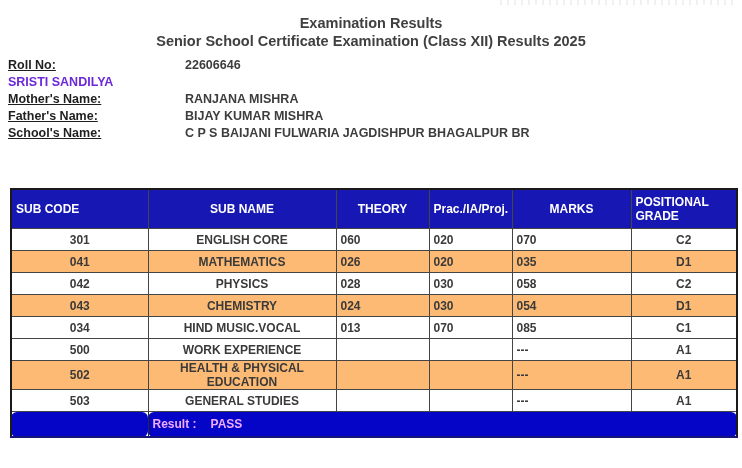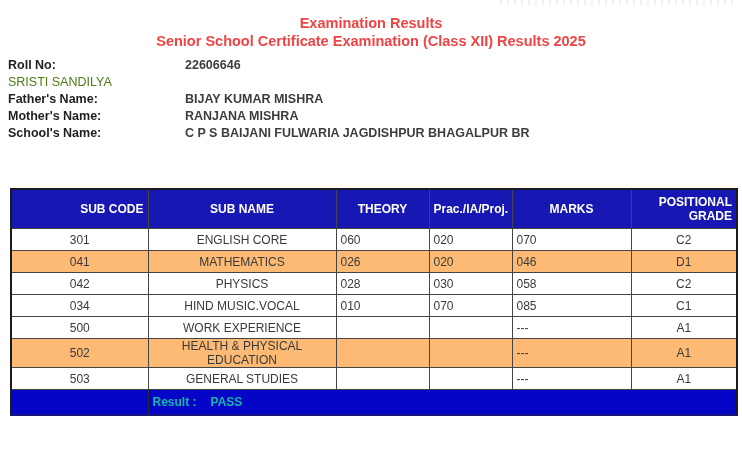--- a/index.html
+++ b/index.html
@@ -15,35 +15,35 @@
   .top-artifact {
     position: absolute; top: 0; right: 4px;
     width: 238px; height: 5px;
     background: repeating-linear-gradient(90deg,
       rgba(160,160,170,0.28) 0 2px, rgba(255,255,255,0) 2px 7px);
     opacity: 0.55;
   }
 
   .page-title, .page-subtitle {
     text-align: center;
-    color: #ef4444;
+    color: #404040;
     font-weight: 700;
     font-size: 14.5px;
     line-height: 18px;
   }
   .page-title { margin-top: 14px; }
 
   .info-section { margin: 6px 0 0 8px; }
   .info-row { display: flex; height: 17px; align-items: center; }
   .info-label {
     width: 177px; flex: 0 0 177px;
-    font-weight: 700; font-size: 12.5px; color: #1f1f1f;
+    font-weight: 700; font-size: 12.5px; color: #1f1f1f; text-decoration: underline;
   }
   .info-value { font-size: 12.5px; color: #3d3d3d; font-weight: bold; }
-  .info-value.bold { font-weight: 400; color: #4d7c0f; }
+  .info-value.bold { font-weight: 700; color: #6d28d9; }
 
   table.results {
     position: absolute; left: 10px; top: 188px;
     width: 726px;
     border-collapse: collapse;
     table-layout: fixed;
     font-size: 12px;
     color: #3a3a3a;
     border: 2px solid #1a1a1a;
   }
@@ -61,34 +61,35 @@
 
   thead th {
     background: #1717b3;
     color: #ffffff;
     font-weight: 700;
     height: 38px;
     font-size: 12px;
     text-align: center;
     white-space: nowrap;
   }
-  thead th.center { text-align: right; white-space: normal; line-height: 14px; }
-
-  tbody td { height: 21px; background: #ffffff; }
+  thead th.center { text-align: left; white-space: normal; line-height: 14px; }
+
+  tbody td { height: 21px; background: #ffffff; font-weight: bold; }
   tbody tr.shaded td { background: #fdba74; }
   tbody td.c0, tbody td.c5 { text-align: center; }
   tbody td.c1 { line-height: 14px; text-align: center; }
 
   tr.result-row td {
     background: #0505c8;
-    color: #14b8a6;
+    color: #f0abfc;
     font-weight: 700;
     height: 24px;
     border-color: #2a2a2a;
     border-bottom: 2px solid #15157a;
+    border-radius: 6px;
   }
   tr.result-row td.spacer { border-right: 1px solid #2a2a2a; }
   .result-value { margin-left: 14px; }
 </style>
 </head>
 <body>
 
 <div class="top-artifact"></div>
 
 <div class="page-title">Examination Results</div>
@@ -96,26 +97,26 @@
 
 <div class="info-section">
   <div class="info-row">
     <span class="info-label">Roll No:</span>
     <span class="info-value">22606646</span>
   </div>
   <div class="info-row">
     <span class="info-value bold">SRISTI SANDILYA</span>
   </div>
   <div class="info-row">
+    <span class="info-label">Mother's Name:</span>
+    <span class="info-value">RANJANA MISHRA</span>
+  </div>
+  <div class="info-row">
     <span class="info-label">Father's Name:</span>
     <span class="info-value">BIJAY KUMAR MISHRA</span>
-  </div>
-  <div class="info-row">
-    <span class="info-label">Mother's Name:</span>
-    <span class="info-value">RANJANA MISHRA</span>
   </div>
   <div class="info-row">
     <span class="info-label">School's Name:</span>
     <span class="info-value">C P S BAIJANI FULWARIA JAGDISHPUR BHAGALPUR BR</span>
   </div>
 </div>
 
 <table class="results">
   <colgroup>
     <col class="c0">
@@ -142,35 +143,43 @@
     <td class="c2">060</td>
     <td class="c3">020</td>
     <td class="c4">070</td>
     <td class="c5">C2</td>
   </tr>
       <tr class="shaded">
     <td class="c0">041</td>
     <td class="c1">MATHEMATICS</td>
     <td class="c2">026</td>
     <td class="c3">020</td>
-    <td class="c4">046</td>
+    <td class="c4">035</td>
     <td class="c5">D1</td>
   </tr>
       <tr>
     <td class="c0">042</td>
     <td class="c1">PHYSICS</td>
     <td class="c2">028</td>
     <td class="c3">030</td>
     <td class="c4">058</td>
     <td class="c5">C2</td>
   </tr>
+      <tr class="shaded">
+    <td class="c0">043</td>
+    <td class="c1">CHEMISTRY</td>
+    <td class="c2">024</td>
+    <td class="c3">030</td>
+    <td class="c4">054</td>
+    <td class="c5">D1</td>
+  </tr>
       <tr>
     <td class="c0">034</td>
     <td class="c1">HIND MUSIC.VOCAL</td>
-    <td class="c2">010</td>
+    <td class="c2">013</td>
     <td class="c3">070</td>
     <td class="c4">085</td>
     <td class="c5">C1</td>
   </tr>
       <tr>
     <td class="c0">500</td>
     <td class="c1">WORK EXPERIENCE</td>
     <td class="c2"></td>
     <td class="c3"></td>
     <td class="c4">---</td>

